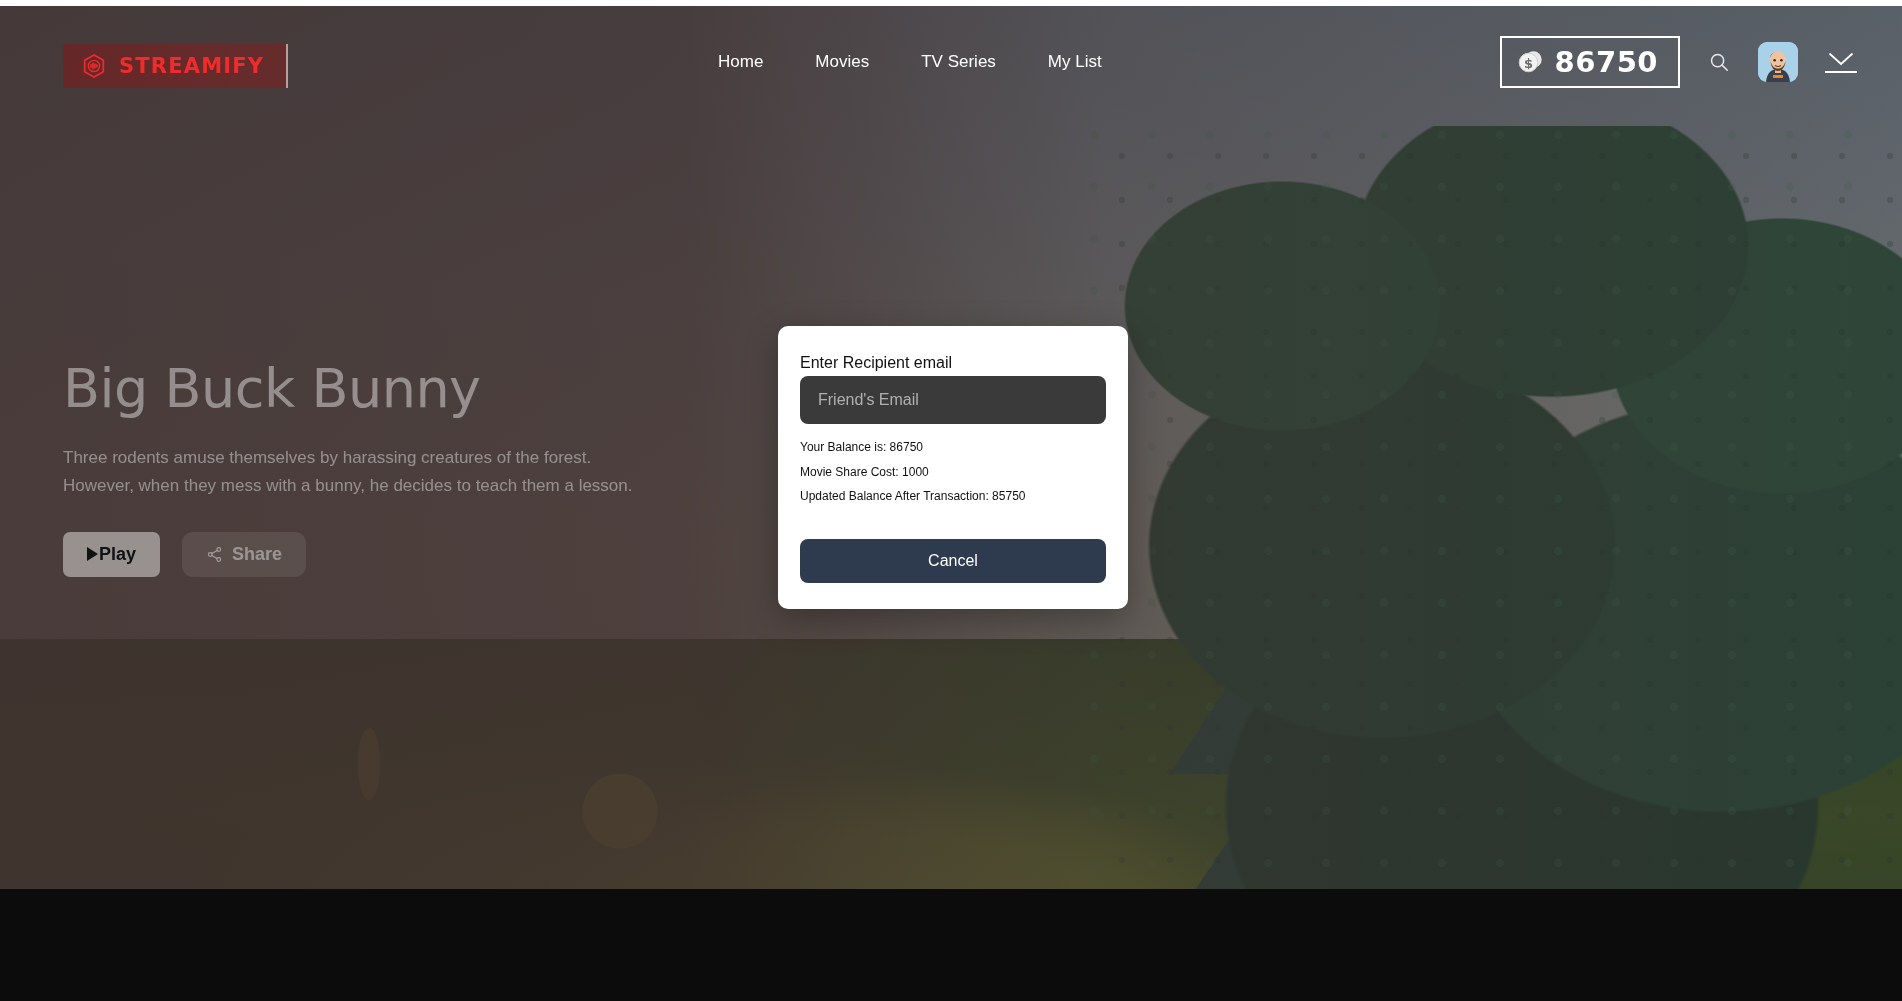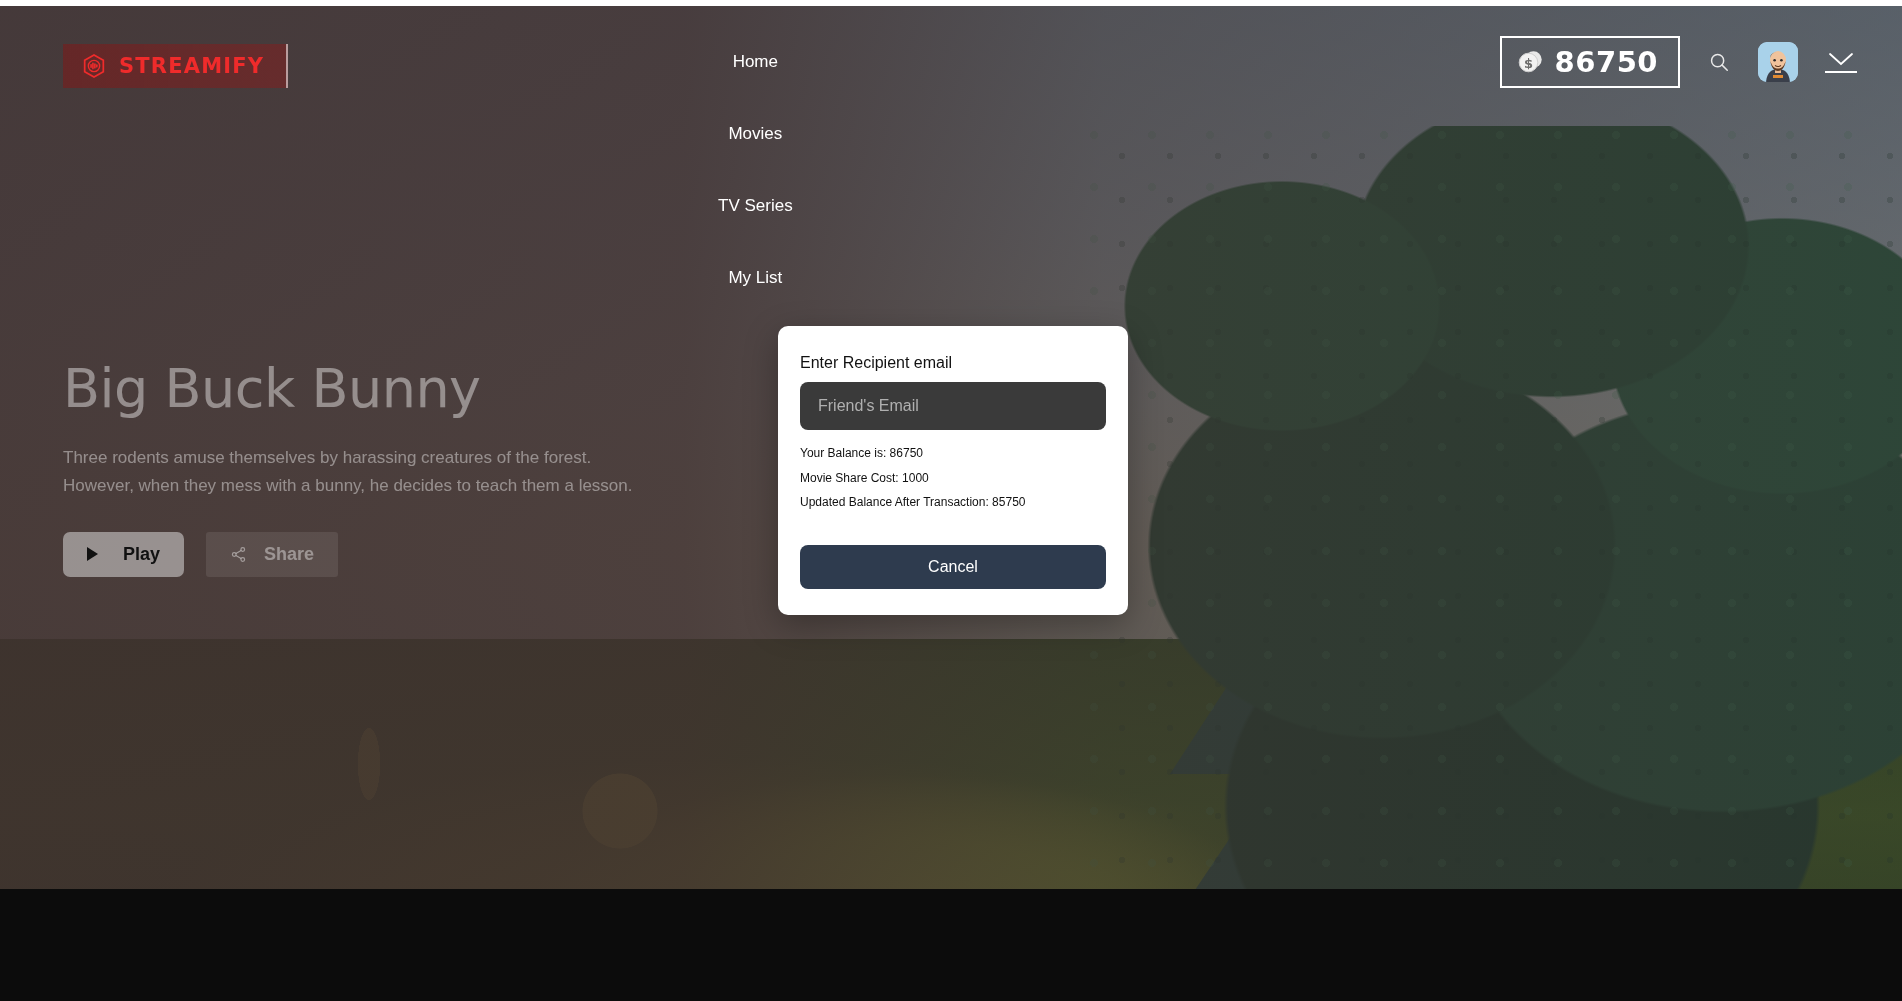--- a/index.html
+++ b/index.html
@@ -147,21 +147,21 @@
     border-right: 2px solid rgba(255,255,255,0.55);
   }
   .logo-icon { width: 26px; height: 26px; display: block; }
   .logo-text {
     color: #ef2b2b; font-size: 21px; font-weight: bold;
     letter-spacing: 1.2px; font-family: "DejaVu Sans", sans-serif;
   }
 
   .nav {
     position: absolute; left: 718px; top: 46px;
-    display: flex; align-items: center; gap: 52px; flex-direction: column;
+    display: flex; align-items: center; gap: 52px;
   }
   .nav-item {
     color: #ffffff; font-size: 17px; text-decoration: none;
     white-space: nowrap; cursor: pointer;
   }
 
   .header-right {
     position: absolute; right: 44px; top: 30px;
     display: flex; align-items: center; gap: 26px;
   }
@@ -208,32 +208,32 @@
     line-height: 1.05;
   }
   .hero-desc {
     margin: 0 1px 32px 0;
     font-size: 17px; line-height: 28px;
     color: rgba(255,255,255,0.42);
     max-width: 575px;
   }
   .hero-actions { display: flex; align-items: center; gap: 22px; }
   .btn-play {
-    display: inline-flex; align-items: center; gap: 25px;
+    display: inline-flex; align-items: center; gap: 1px;
     background: rgba(230,230,230,0.50);
     color: #111111; font-size: 18px; font-weight: bold;
     border: none; border-radius: 7px;
     padding: 12px 24px; cursor: pointer;
     font-family: "Liberation Sans", sans-serif;
   }
   .btn-share {
-    display: inline-flex; align-items: center; gap: 17px;
+    display: inline-flex; align-items: center; gap: 9px;
     background: rgba(255,255,255,0.09);
     color: rgba(255,255,255,0.40); font-size: 18px; font-weight: bold;
-    border: none; border-radius: 3px;
+    border: none; border-radius: 11px;
     padding: 12px 24px; cursor: pointer;
     font-family: "Liberation Sans", sans-serif;
     justify-content: center;
   }
   .play-tri {
     width: 0; height: 0;
     border-top: 7px solid transparent;
     border-bottom: 7px solid transparent;
     border-left: 11px solid #111111;
   }
@@ -244,21 +244,21 @@
     left: 778px; top: 320px;
     width: 350px;
     background: #ffffff;
     border-radius: 10px;
     padding: 28px 22px 26px 22px;
     z-index: 60;
     box-shadow: 0 10px 34px rgba(0,0,0,0.30);
   }
   .modal-label {
     font-size: 16px; color: #111111;
-    margin-bottom: 10px; display: block;
+    margin-bottom: 4px; display: block;
   }
   .modal-input {
     width: 100%; height: 48px;
     background: #3a3a3a;
     border: none; border-radius: 8px;
     color: #ffffff; font-size: 16px;
     padding: 8px 18px;
     font-family: "Liberation Sans", sans-serif;
     outline: none; display: block;
     margin-bottom: 11px;

